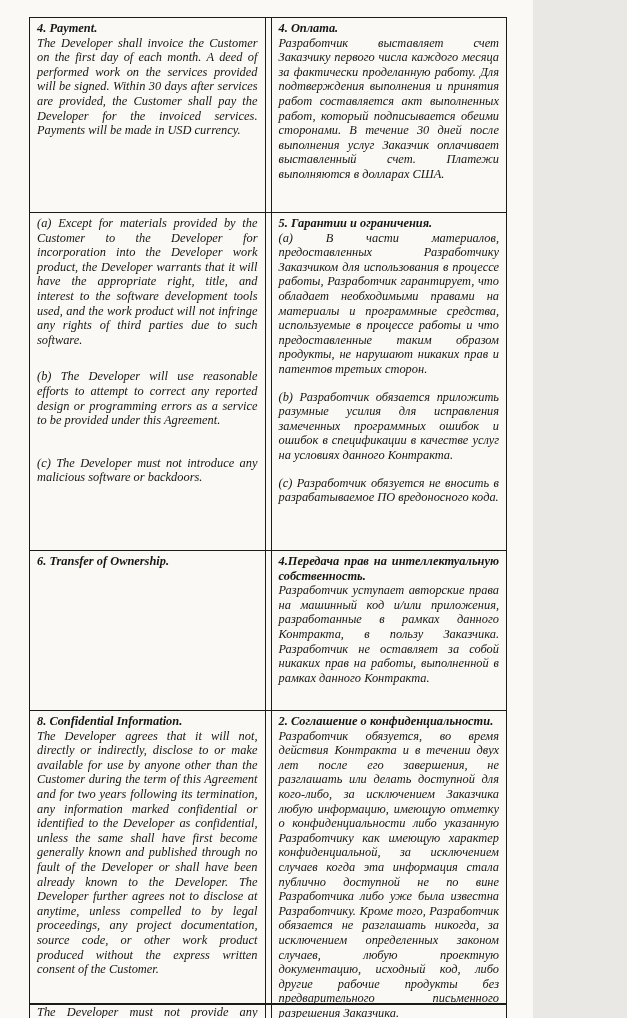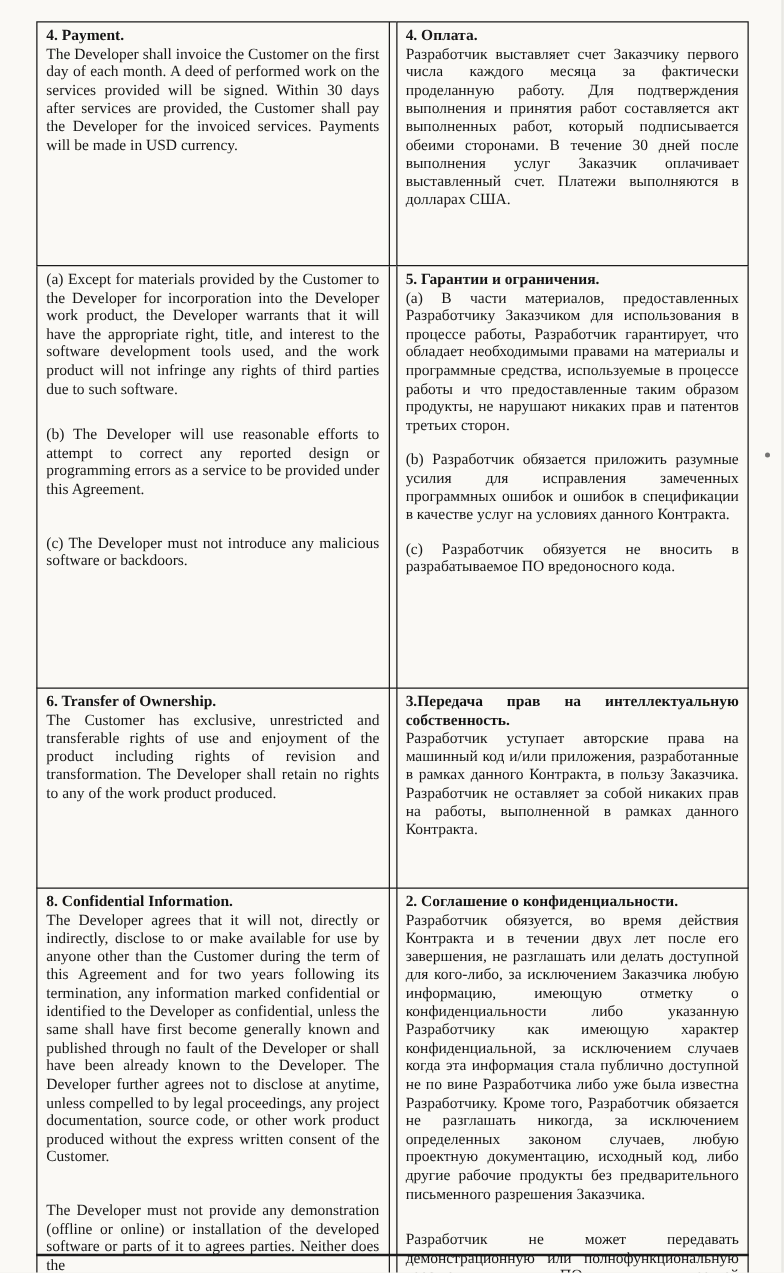--- a/index.html
+++ b/index.html
@@ -3,26 +3,27 @@
 <meta charset="utf-8">
 <style>
   html,body{margin:0;padding:0;}
   body{
     width:627px;height:1018px;
     background:#e9e8e4;
     font-family:"Liberation Serif","DejaVu Serif",serif;
   }
   .page{
     position:relative;
-    width:625px;height:1018px;
+    width:533px;height:1018px;
     box-sizing:border-box;
     background:#faf9f5;
     padding:17px 26px 0 29px;
     overflow:hidden;
     color:#161616;
+    font-style:italic;
   }
   .doc-table{
     display:grid;
     grid-template-columns:1fr 5px 1fr;
     grid-template-rows:minmax(196px,auto) minmax(338px,auto) minmax(160px,auto) auto;
   }
   .cell{
     border:1.8px solid #1b1b1b;
     border-top:none;
     padding:3px 7px 6px 7px;
@@ -78,25 +79,24 @@
     <div class="divider colM row2"></div>
     <div class="cell colR row2">
       <p class="title">5. Гарантии и ограничения.</p>
       <p class="para">(a) В части материалов, предоставленных Разработчику Заказчиком для использования в процессе работы, Разработчик гарантирует, что обладает необходимыми правами на материалы и программные средства, используемые в процессе работы и что предоставленные таким образом продукты, не нарушают никаких прав и патентов третьих сторон.</p>
       <p class="para gap-sm">(b) Разработчик обязается приложить разумные усилия для исправления замеченных программных ошибок и ошибок в спецификации в качестве услуг на условиях данного Контракта.</p>
       <p class="para gap-sm">(c) Разработчик обязуется не вносить в разрабатываемое ПО вредоносного кода.</p>
     </div>
 
     <div class="cell colL row3">
       <p class="title">6. Transfer of Ownership.</p>
-      <p class="para">The Customer has exclusive, unrestricted and transferable rights of use and enjoyment of the product including rights of revision and transformation. The Developer shall retain no rights to any of the work product produced.</p>
     </div>
     <div class="divider colM row3"></div>
     <div class="cell colR row3">
-      <p class="title">3.Передача прав на интеллектуальную собственность.</p>
+      <p class="title">4.Передача прав на интеллектуальную собственность.</p>
       <p class="para">Разработчик уступает авторские права на машинный код и/или приложения, разработанные в рамках данного Контракта, в пользу Заказчика. Разработчик не оставляет за собой никаких прав на работы, выполненной в рамках данного Контракта.</p>
     </div>
 
     <div class="cell colL row4">
       <p class="title">8. Confidential Information.</p>
       <p class="para">The Developer agrees that it will not, directly or indirectly, disclose to or make available for use by anyone other than the Customer during the term of this Agreement and for two years following its termination, any information marked confidential or identified to the Developer as confidential, unless the same shall have first become generally known and published through no fault of the Developer or shall have been already known to the Developer. The Developer further agrees not to disclose at anytime, unless compelled to by legal proceedings, any project documentation, source code, or other work product produced without the express written consent of the Customer.</p>
       <p class="para gap-lg cont">The Developer must not provide any demonstration (offline or online) or installation of the developed software or parts of it to agrees parties. Neither does the</p>
     </div>
     <div class="divider colM row4"></div>
     <div class="cell colR row4">

